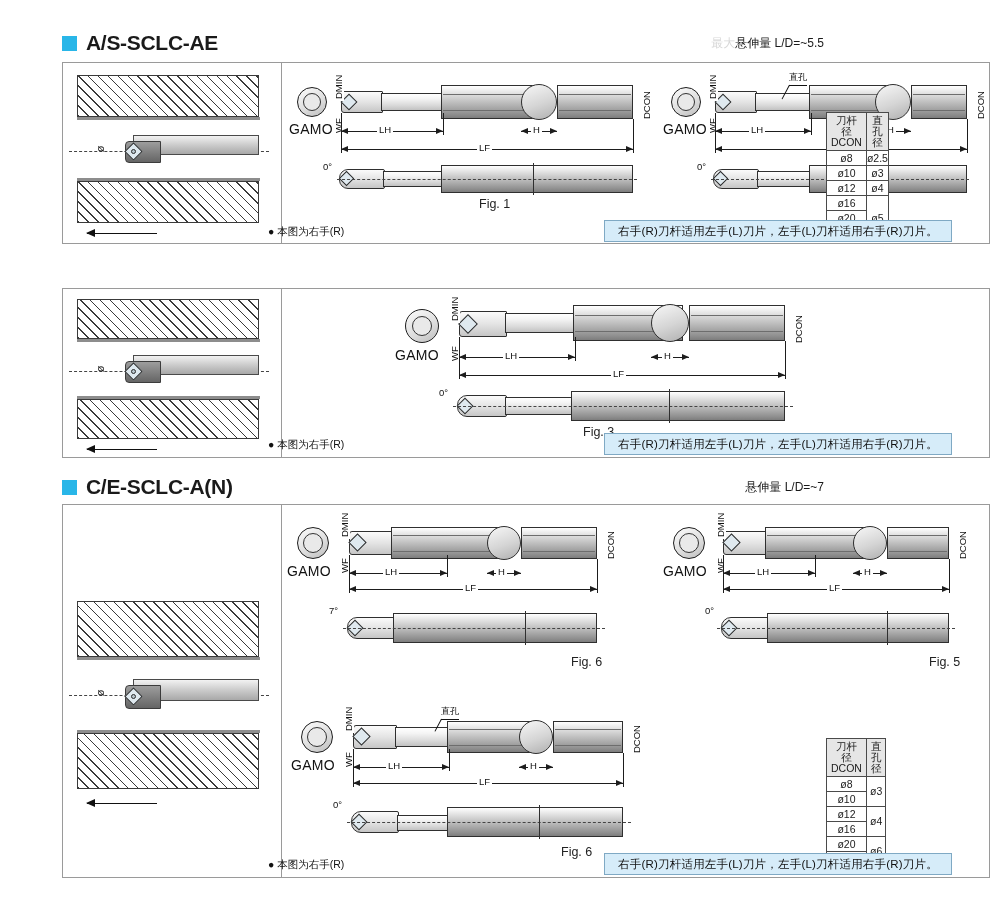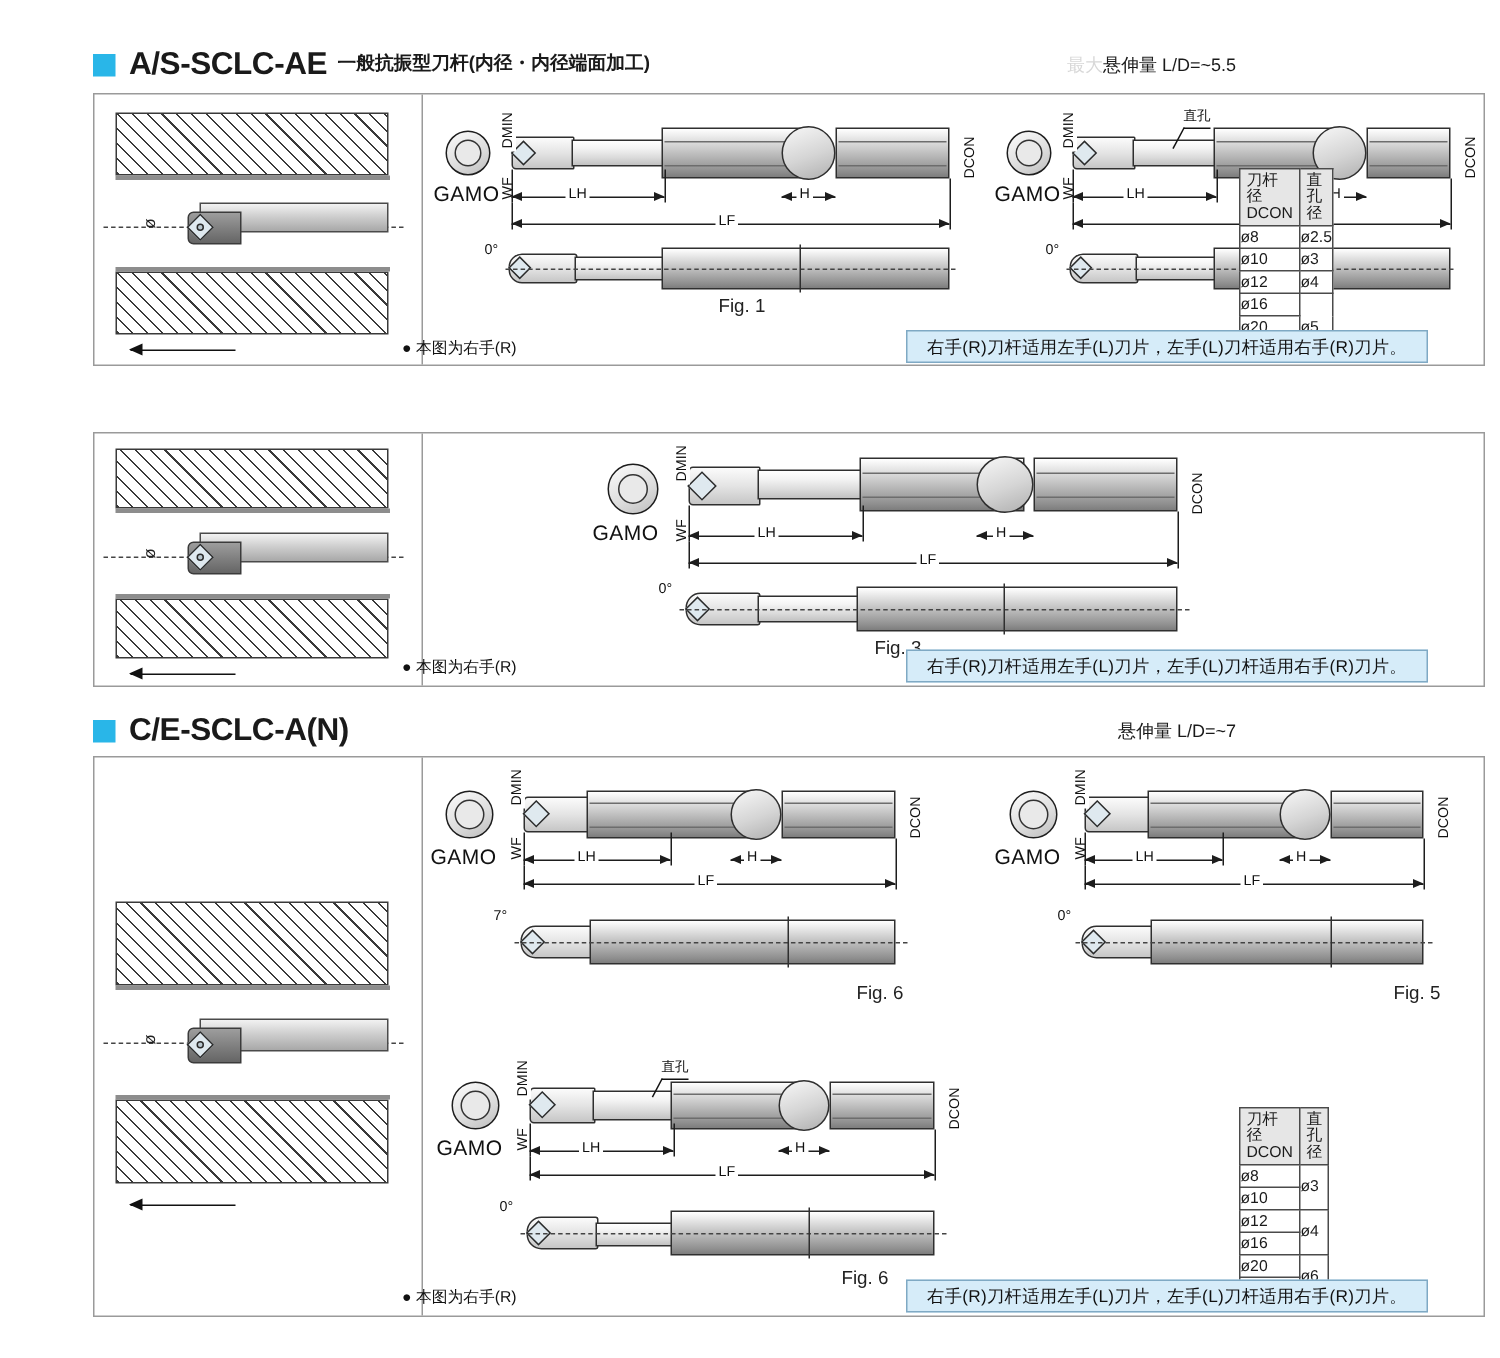--- a/index.html
+++ b/index.html
@@ -207,21 +207,21 @@
 
   
   table.spec {
     position: absolute;
     border-collapse: collapse;
     font-size: 10.5px;
     background: #fff;
   }
   table.spec th, table.spec td {
     border: 1px solid #4a4a4a;
-    text-align: left;
+    text-align: center;
     padding: 0;
     height: 15px;
     line-height: 1.05;
   }
   table.spec th {
     background: #e6e6e6;
     font-weight: normal;
     font-size: 10.5px;
     padding: 2px 4px;
   }
@@ -268,21 +268,20 @@
   }
 </style>
 </head>
 <body>
 
 <div class="page">
 
   <div class="sec-head" style="top:28px;">
     <div class="blue-sq"></div>
     <div class="sec-code">A/S-SCLC-AE</div>
-    <div class="sec-desc">一般抗振型刀杆(内径・内径端面加工)</div>
     <div class="sec-ld"><span class="faded">最大</span><span>悬伸量 L/D=~5.5</span></div>
   </div>
 
   <div class="box" style="left:62px; top:62px; width:928px; height:182px;">
     <div class="vdiv" style="left:218px;"></div>
 
     <div class="wp" style="left:0; top:0; width:218px; height:182px;">
       <div class="hatch" style="left:14px; top:12px; width:182px; height:42px;"></div>
       <div class="hatch-edge" style="left:14px; top:54px; width:183px; height:3px;"></div>
       <div class="hatch" style="left:14px; top:118px; width:182px; height:42px;"></div>

